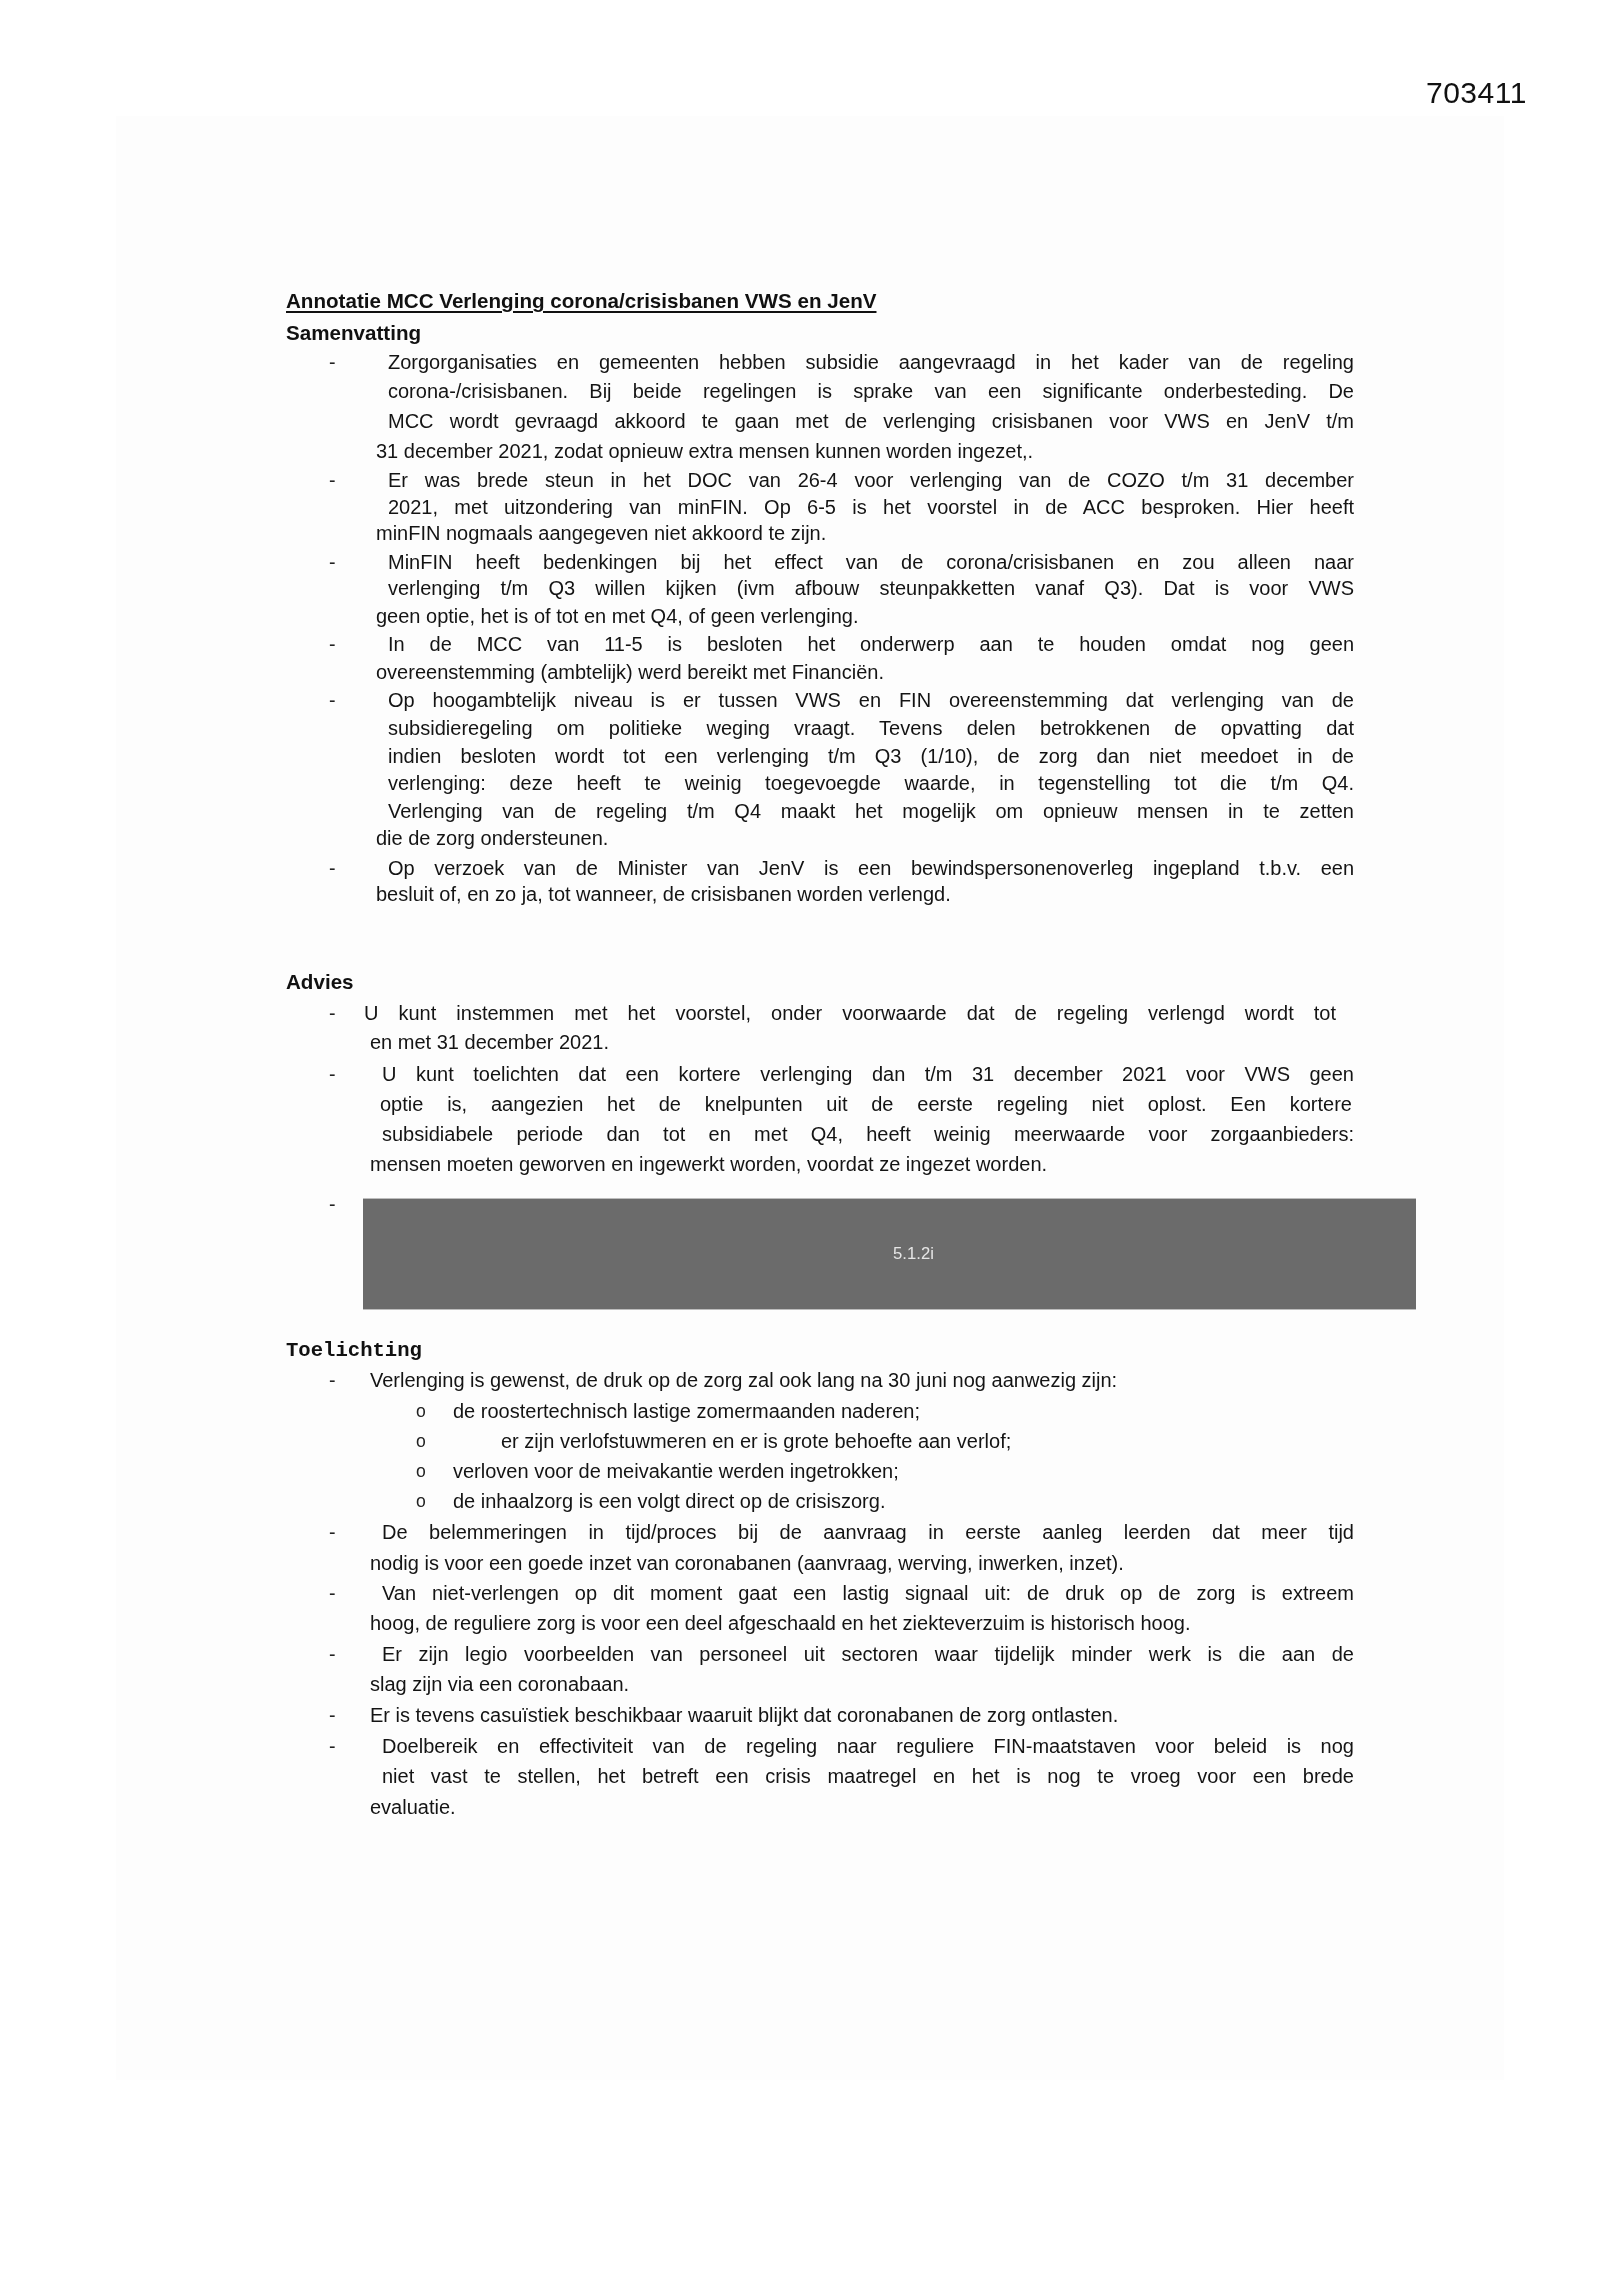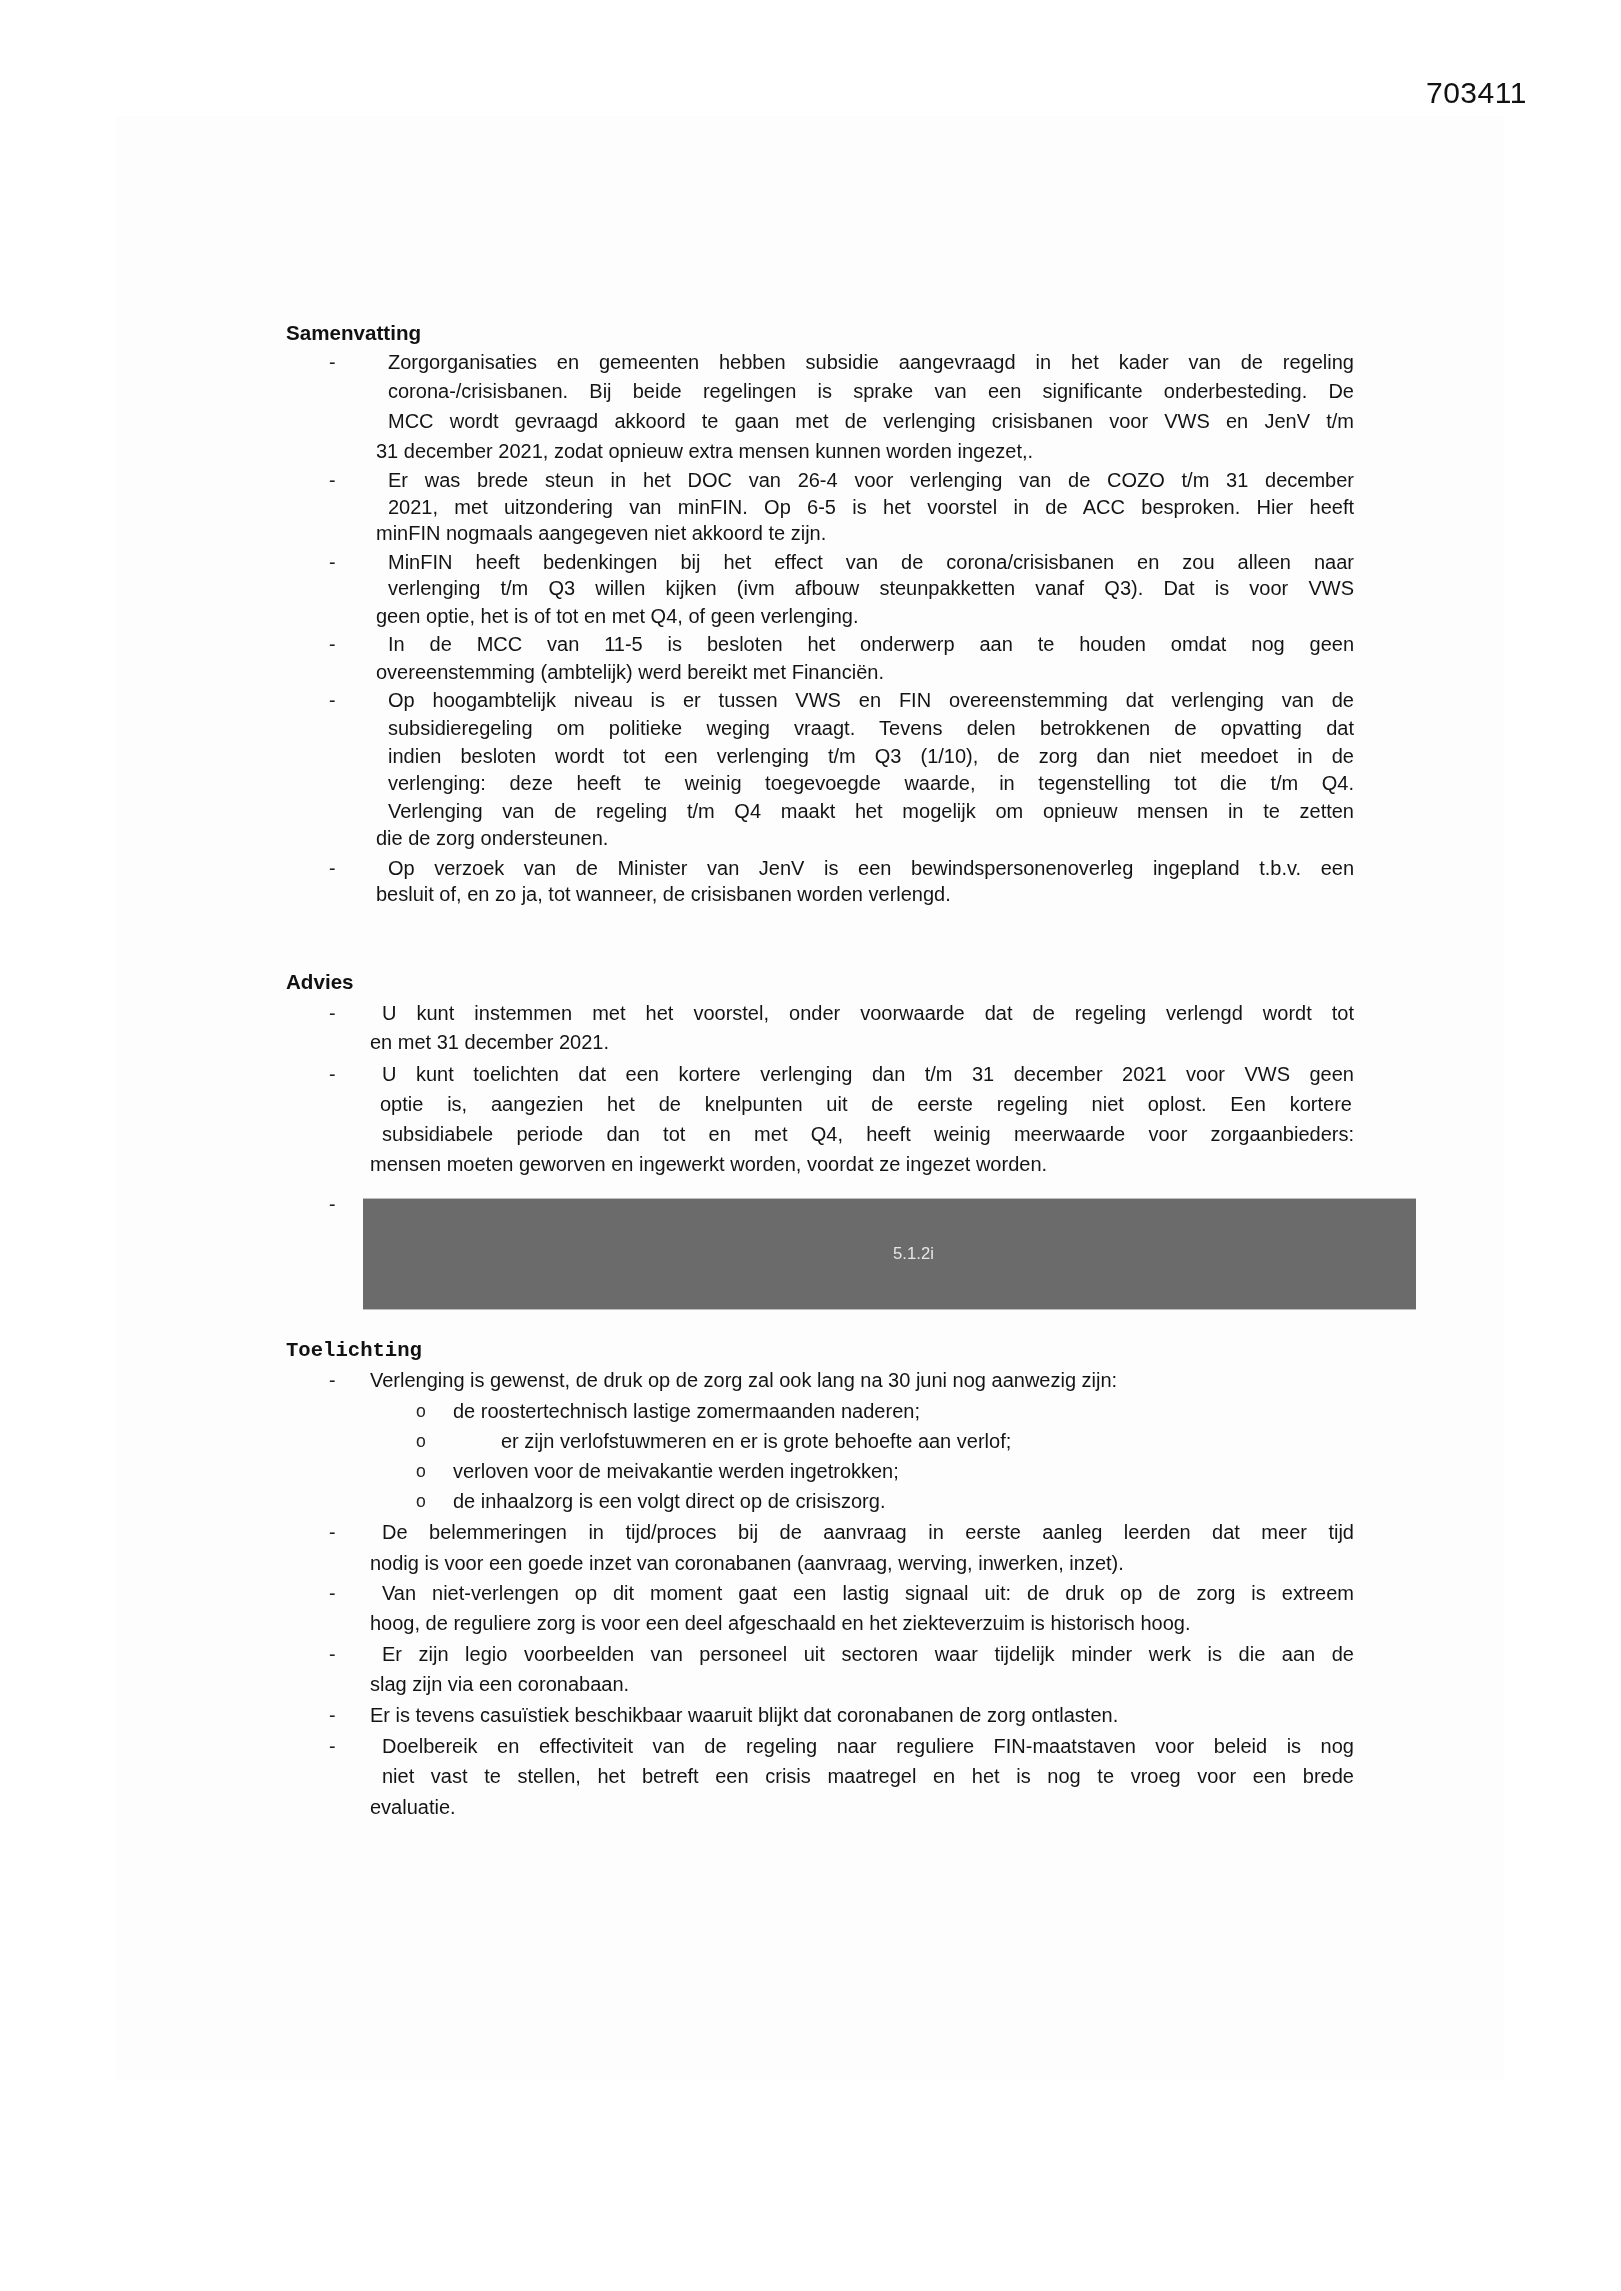--- a/index.html
+++ b/index.html
@@ -106,20 +106,21 @@
 </style>
 </head>
 <body>
 
 <div class="page-tint"></div>
 
 <div class="doc-number">703411</div>
 
 <div class="content">
 
+  <div class="heading title" style="top:287px;">Annotatie MCC Verlenging corona/crisisbanen VWS en JenV</div>
   <div class="heading" style="top:319px;">Samenvatting</div>
 
   <div>
     <span class="dash" style="top:349px;">-</span>
     <div class="line just" style="left:376px;top:349px;width:966px;">Zorgorganisaties en gemeenten hebben subsidie aangevraagd in het kader van de regeling</div>
     <div class="line just" style="left:376px;top:378px;width:966px;">corona-/crisisbanen. Bij beide regelingen is sprake van een significante onderbesteding. De</div>
     <div class="line just" style="left:376px;top:408px;width:966px;">MCC wordt gevraagd akkoord te gaan met de verlenging crisisbanen voor VWS en JenV t/m</div>
     <div class="line" style="left:376px;top:438px;">31 december 2021, zodat opnieuw extra mensen kunnen worden ingezet,.</div>
   </div>
 
@@ -156,21 +157,21 @@
   <div>
     <span class="dash" style="top:855px;">-</span>
     <div class="line just" style="left:376px;top:855px;width:966px;">Op verzoek van de Minister van JenV is een bewindspersonenoverleg ingepland t.b.v. een</div>
     <div class="line" style="left:376px;top:881px;">besluit of, en zo ja, tot wanneer, de crisisbanen worden verlengd.</div>
   </div>
 
   <div class="heading" style="top:968px;">Advies</div>
 
   <div>
     <span class="dash" style="top:1000px;">-</span>
-    <div class="line just" style="left:370px;top:1000px;width:972px;">U kunt instemmen met het voorstel, onder voorwaarde dat de regeling verlengd wordt tot</div>
+    <div class="line just" style="left:352px;top:1000px;width:972px;">U kunt instemmen met het voorstel, onder voorwaarde dat de regeling verlengd wordt tot</div>
     <div class="line" style="left:370px;top:1029px;">en met 31 december 2021.</div>
   </div>
 
   <div>
     <span class="dash" style="top:1061px;">-</span>
     <div class="line just" style="left:370px;top:1061px;width:972px;">U kunt toelichten dat een kortere verlenging dan t/m 31 december 2021 voor VWS geen</div>
     <div class="line just" style="left:368px;top:1091px;width:972px;">optie is, aangezien het de knelpunten uit de eerste regeling niet oplost. Een kortere</div>
     <div class="line just" style="left:370px;top:1121px;width:972px;">subsidiabele periode dan tot en met Q4, heeft weinig meerwaarde voor zorgaanbieders:</div>
     <div class="line" style="left:370px;top:1151px;">mensen moeten geworven en ingewerkt worden, voordat ze ingezet worden.</div>
   </div>

